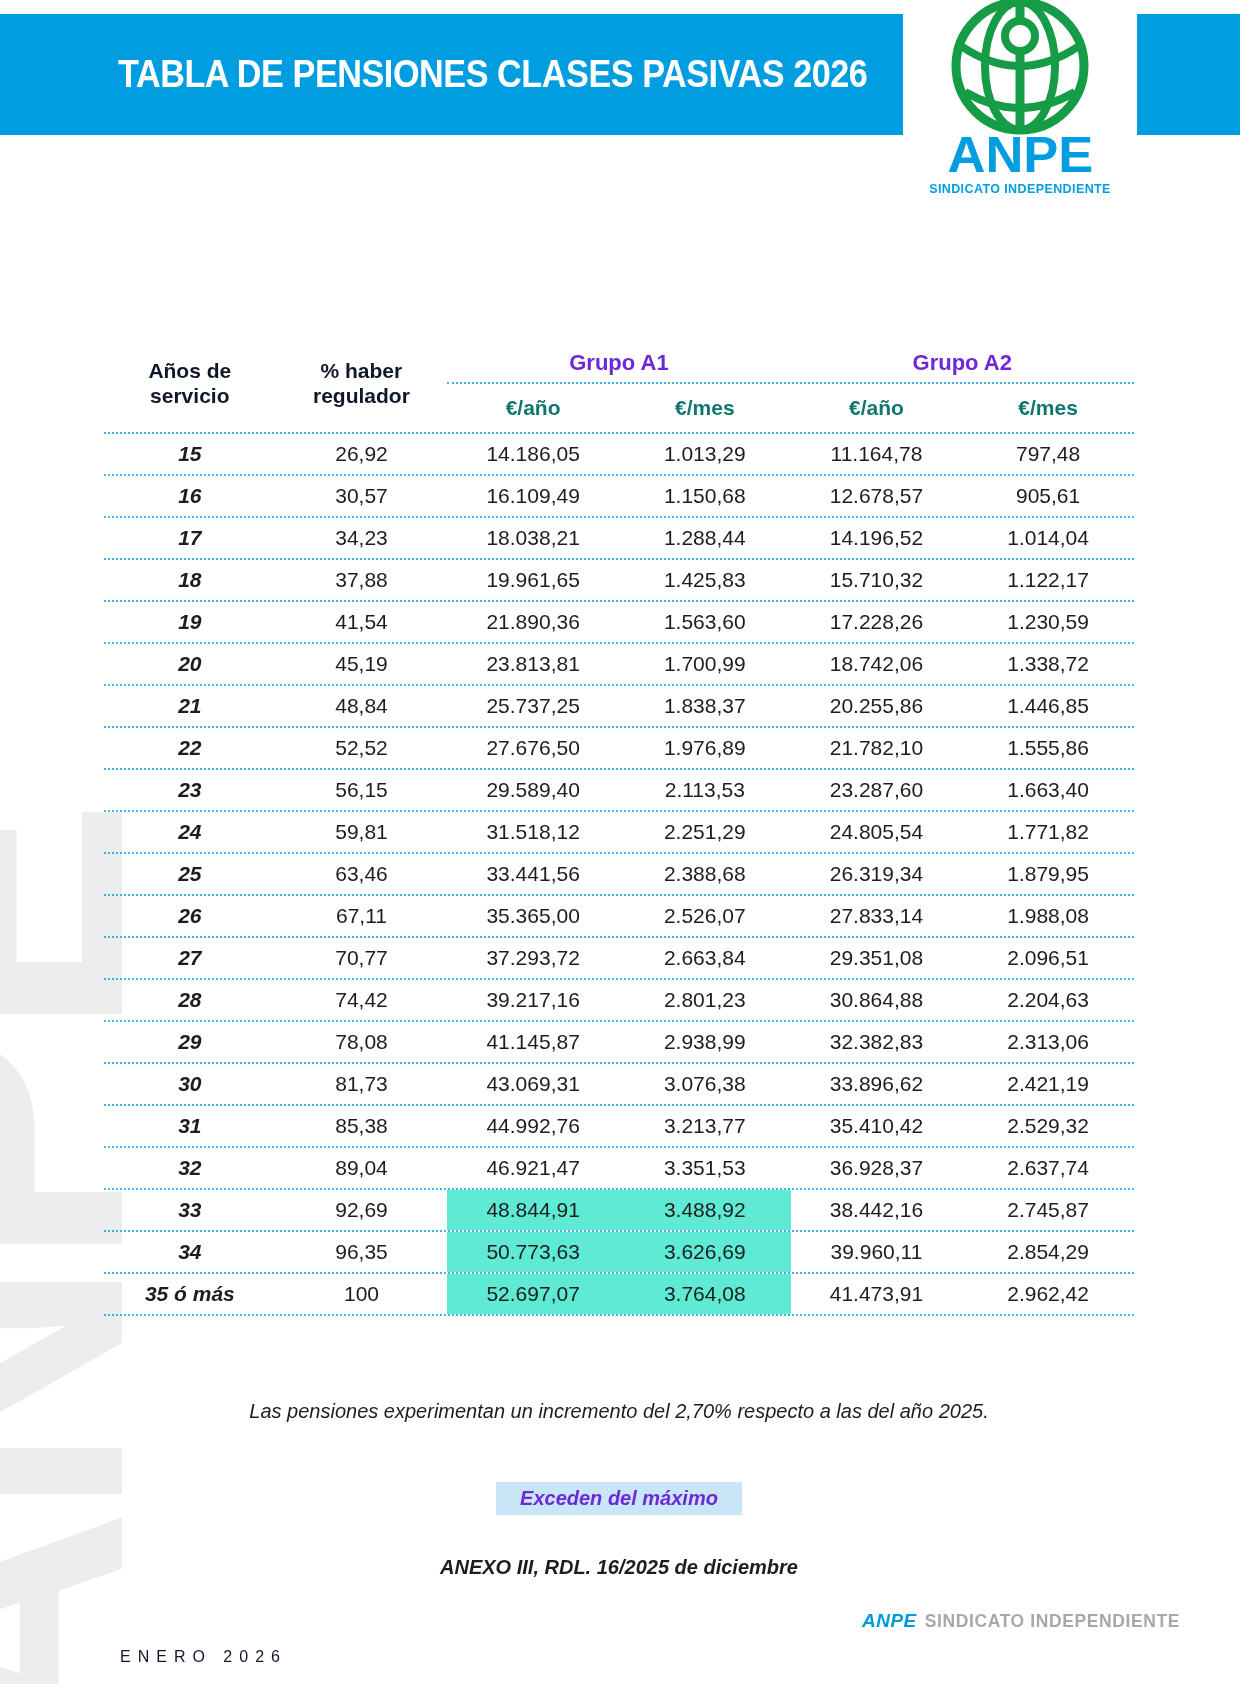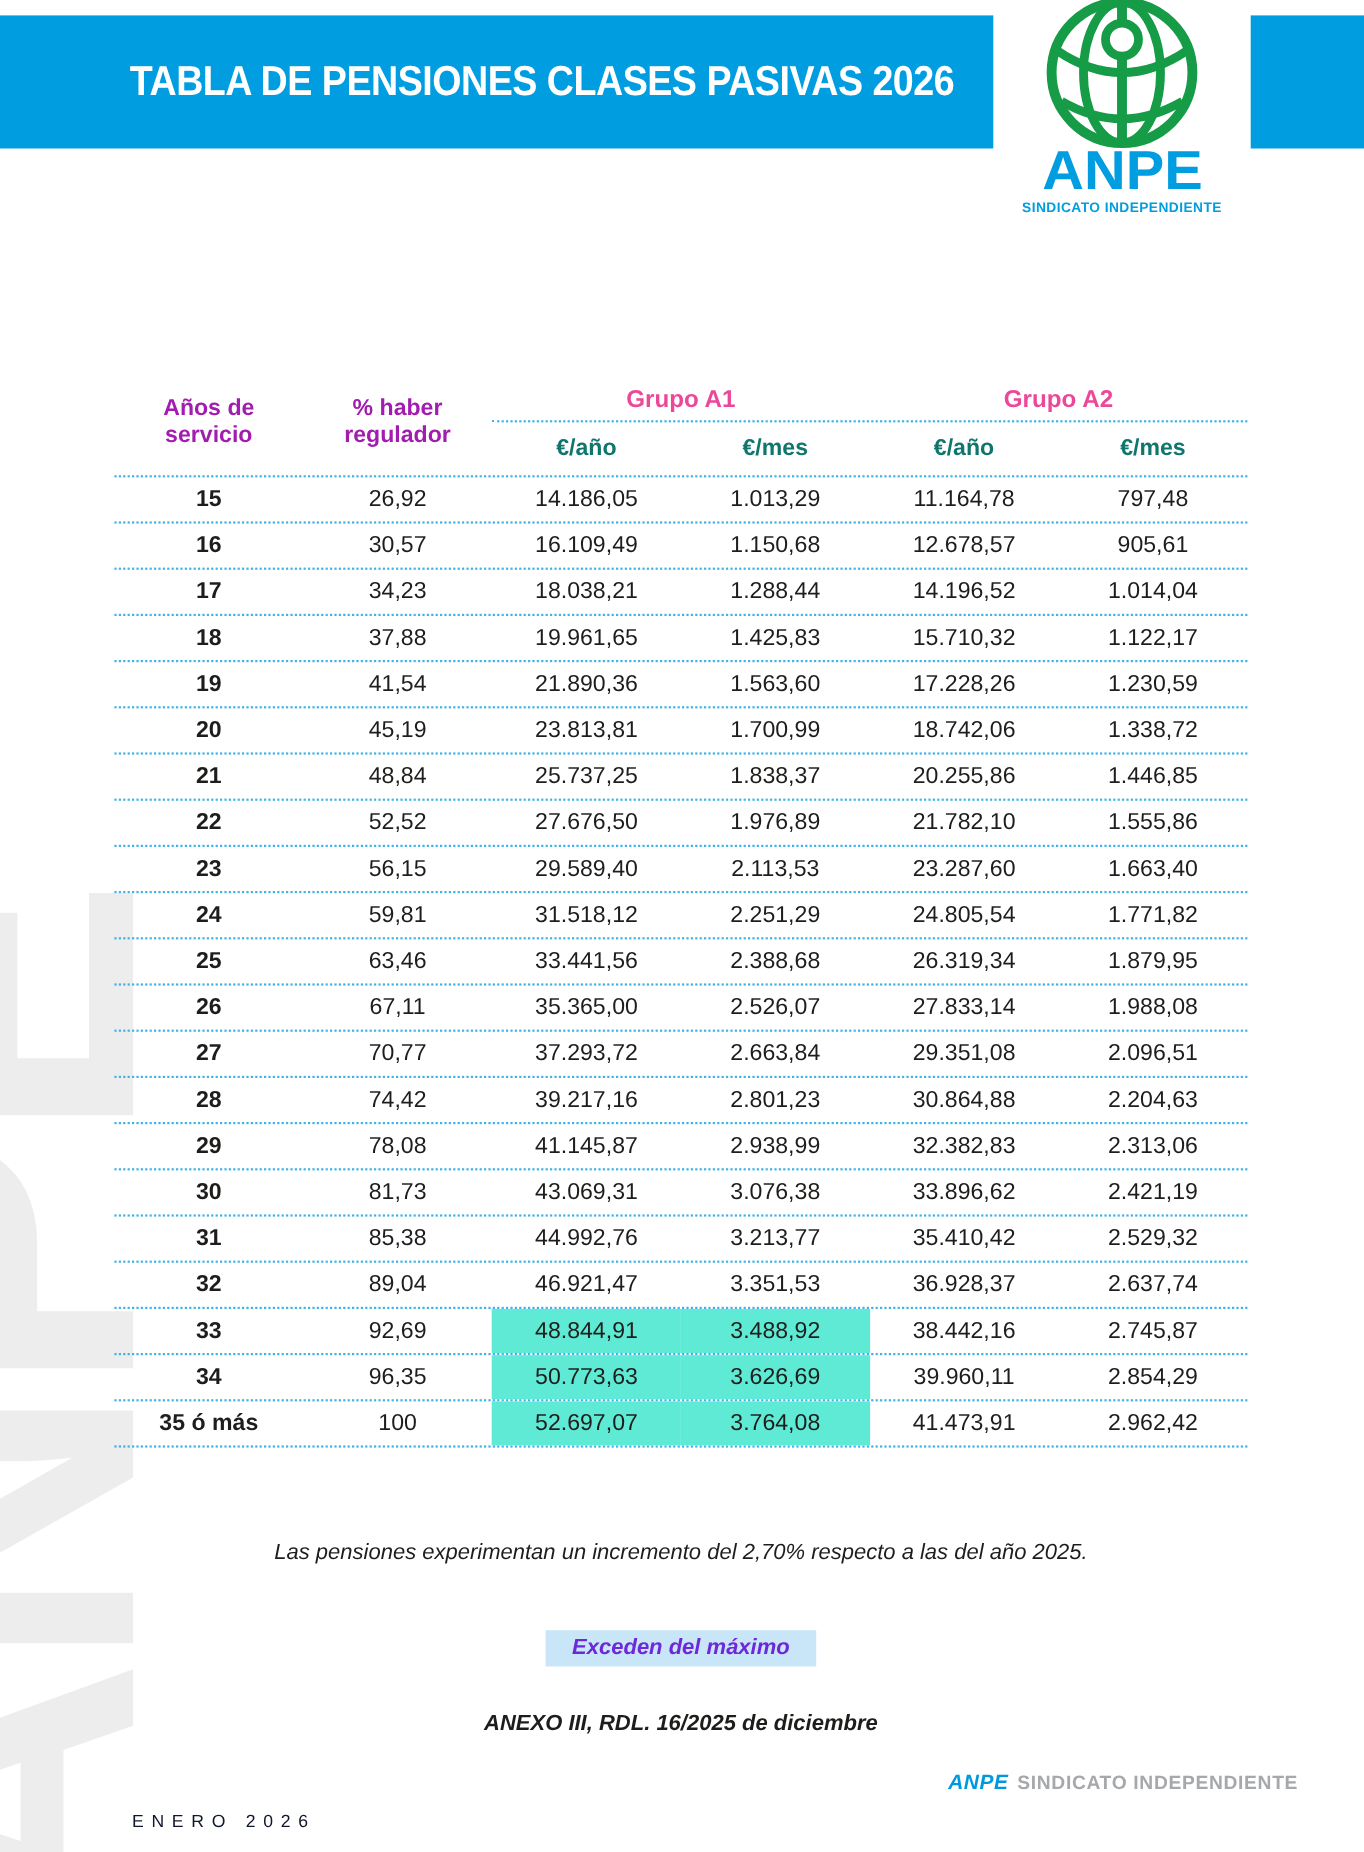--- a/index.html
+++ b/index.html
@@ -38,48 +38,48 @@
   }
   .logo-sub {
     margin-top:2px; color:#009ee0; font-size:12.5px; font-weight:bold;
     letter-spacing:0.4px; white-space:nowrap;
   }
   
   .table { position:absolute; left:104px; top:344px; width:1030px; z-index:1; }
   .thead { position:relative; height:88px; }
   .h-col {
     position:absolute; top:14px; width:171.6px; text-align:center;
-    color:#a21caf; font-size:21px; font-weight:bold; line-height:25px;
+    color:#0f172a; font-size:21px; font-weight:bold; line-height:25px;
     display:flex; flex-direction:column;
   }
   .h-col1 { left:0; }
   .h-col2 { left:171.6px; }
   .h-group {
     position:absolute; top:6px; width:343.3px; text-align:center;
-    color:#ec4899; font-size:22px; font-weight:bold;
+    color:#6d28d9; font-size:22px; font-weight:bold;
   }
   .h-group1 { left:343.3px; }
   .h-group2 { left:686.6px; }
   .group-rule {
     position:absolute; top:38px; left:343.3px; width:686.7px; height:0;
     border-top:2px dotted #41b2e6;
   }
   .h-sub {
     position:absolute; top:52px; width:171.6px; text-align:center;
     color:#0f766e; font-size:21px; font-weight:bold;
   }
   .h-sub1 { left:343.3px; } .h-sub2 { left:515px; }
   .h-sub3 { left:686.6px; } .h-sub4 { left:858.3px; }
   .tbody { border-top:2px dotted #41b2e6; }
   .trow { display:flex; height:42px; border-bottom:2px dotted #41b2e6; }
   .tcell {
     width:16.6667%; display:flex; align-items:center; justify-content:center;
     font-size:21px; color:#1d1d1b;
   }
-  .tcell.years { font-weight:600; }
+  .tcell.years { font-weight:600;font-style:italic; }
   .tcell.hl { background:#5eead4; }
   
   .fnote { position:absolute; left:104px; width:1030px; text-align:center; z-index:1;font-style:italic; }
   .note1 { top:1400px; font-size:20px; }
   .note2 { top:1442px; font-size:20px; }
   .note2 b { font-weight:bold; }
   .legend-wrap { top:1482px; }
   .legend {
     display:inline-block; background:#c8e6f8; color:#6d28d9;
     font-size:20px; font-weight:bold; padding:5px 24px;

